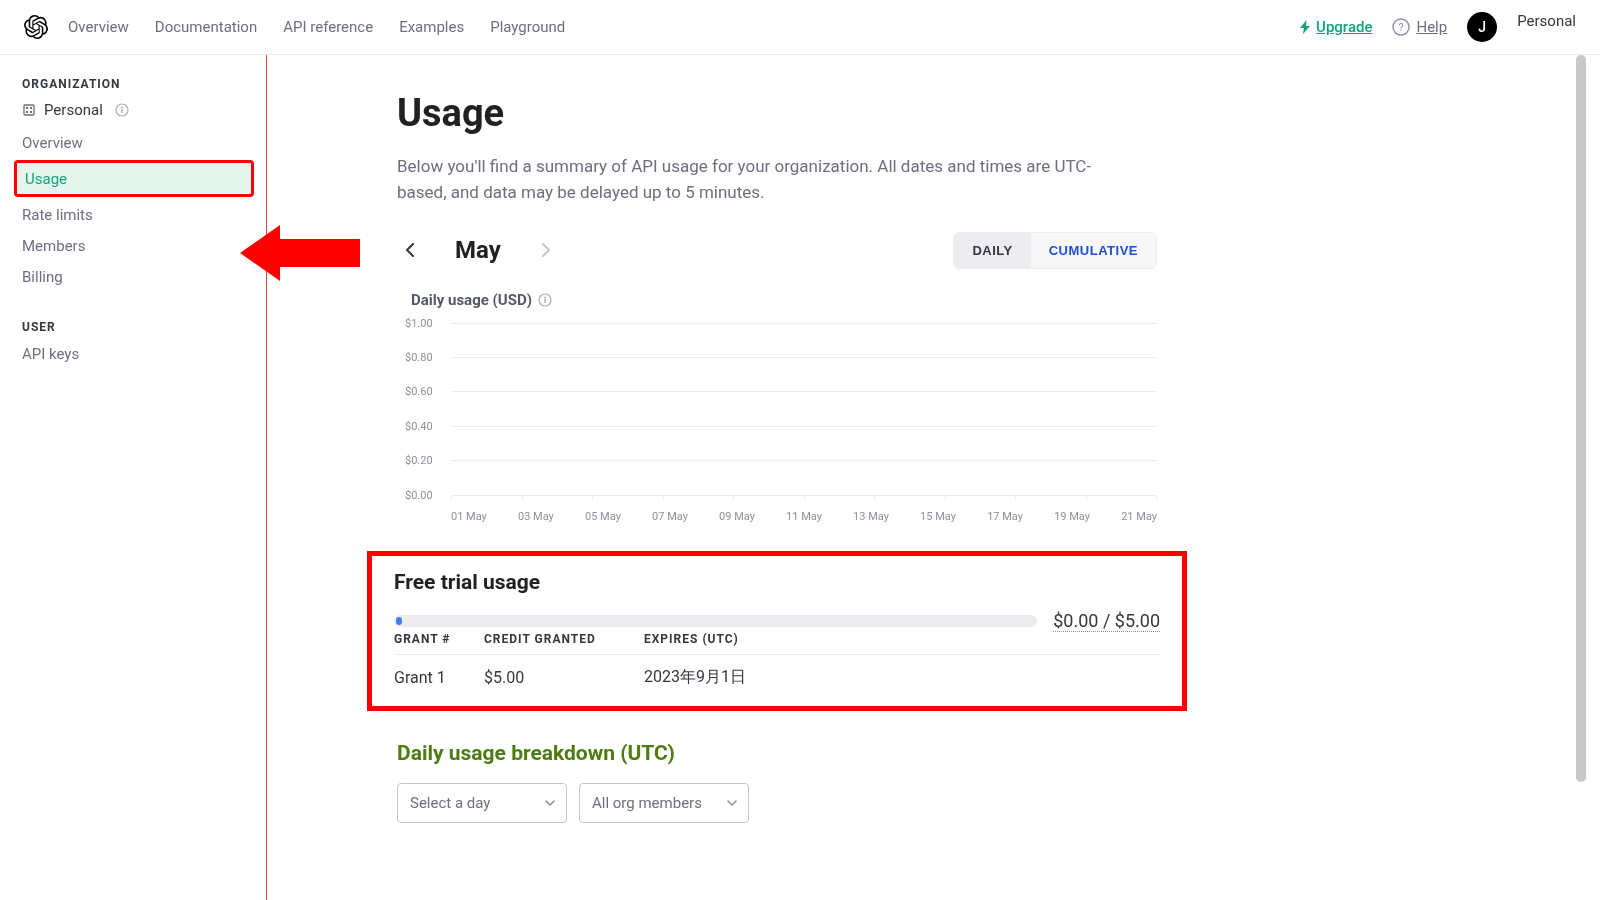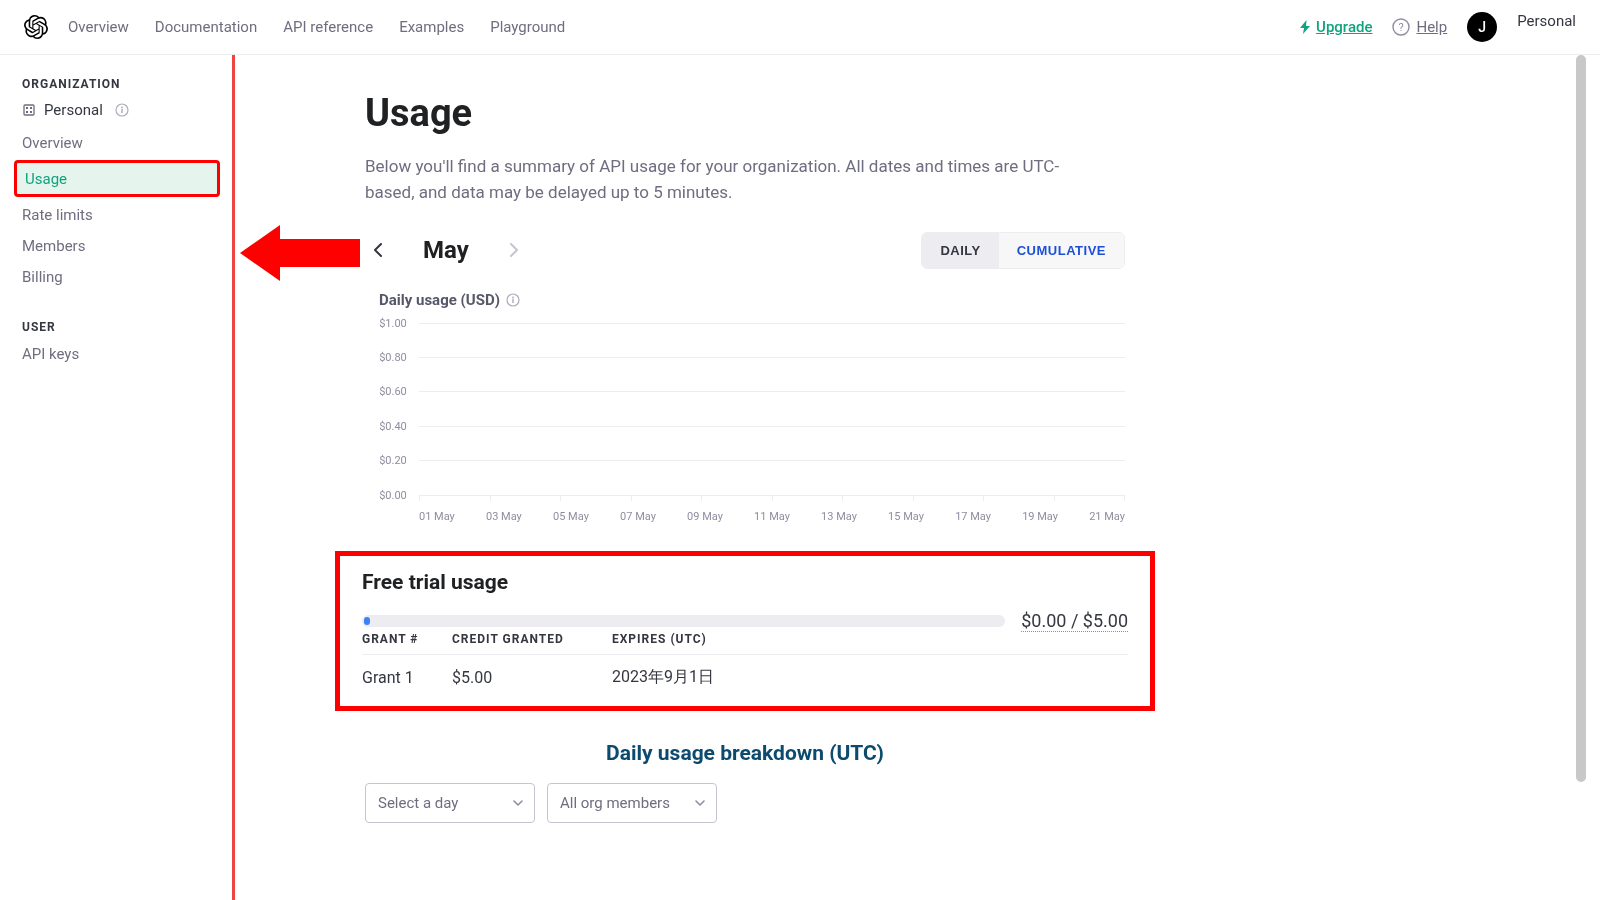--- a/index.html
+++ b/index.html
@@ -22,21 +22,21 @@
   .logo { width: 24px; height: 24px; margin-right: 20px; }
   .nav-links { display: flex; gap: 26px; align-items: center; }
   .nav-links a { color: #6e6e80; text-decoration: none; font-size: 15px; }
   .nav-right { margin-left: auto; display: flex; gap: 20px; }
   .upgrade { color: #10a37f; font-size: 15px; font-weight: 500; display: flex; align-items: center; gap: 4px; }
   .help { color: #6e6e80; font-size: 15px; display: flex; align-items: center; gap: 6px; }
   .avatar { width: 30px; height: 30px; border-radius: 50%; background: #000; color: #fff; display: flex; align-items: center; justify-content: center; font-size: 14px; font-weight: 500; }
   .personal-label { color: #353740; font-size: 15px; }
   
   .layout { display: flex; height: calc(100% - 55px); }
-  .sidebar { width: 235px; border-right: 3px solid #ef4444; padding: 22px 0 0 22px; position: relative; }
+  .sidebar { width: 267px; border-right: 1px solid #ef4444; padding: 22px 0 0 22px; position: relative; }
   .side-heading { font-size: 12px; letter-spacing: 1px; color: #353740; font-weight: 700; margin-bottom: 10px; }
   .side-org { display: flex; align-items: center; gap: 8px; margin-bottom: 14px; color: #353740; font-size: 15px; }
   .side-list { list-style: none; }
   .side-list li { margin-bottom: 12px; }
   .side-list a { color: #6e6e80; font-size: 15px; text-decoration: none; }
   .side-list .active a { color: #10a37f; }
   .side-list .active {
     background: #e6f4ee;
     border: 3px solid #ff0000;
     border-radius: 4px;
@@ -88,21 +88,21 @@
     padding: 10px 18px;
     font-size: 13px; font-weight: 700; letter-spacing: 0.5px;
     border: none; background: #f7f7f8; color: #1d4ed8; cursor: pointer;
   }
   .view-toggle button.active { background: #ececf1; color: #353740; }
   .chart-title { font-size: 15px; font-weight: 700; color: #565869; margin: 0 0 14px 14px; display: flex; align-items: center; gap: 6px; }
   
   .chart { position: relative; height: 200px; margin-left: 14px; }
   .chart-grid { position: absolute; left: 40px; right: 0; top: 0; bottom: 28px; }
   .gridline { position: absolute; left: 0; right: 0; border-top: 1px solid #ececf1; }
-  .ylabel { position: absolute; left: -46px; width: 40px; text-align: center; font-size: 11px; color: #8e8ea0; transform: translateY(-50%); }
+  .ylabel { position: absolute; left: -46px; width: 40px; text-align: left; font-size: 11px; color: #8e8ea0; transform: translateY(-50%); }
   .xlabels { position: absolute; left: 40px; right: 0; bottom: 0; display: flex; justify-content: space-between; font-size: 11px; color: #8e8ea0; }
   .xticks { position: absolute; left: 40px; right: 0; bottom: 22px; height: 6px; display: flex; justify-content: space-between; }
   .xtick { width: 1px; height: 6px; background: #ececf1; }
   
   .free-trial-box {
     border: 5px solid #ff0000;
     padding: 14px 22px 18px 22px;
     margin-top: 28px;
     margin-left: -30px;
     margin-right: -30px;
@@ -112,21 +112,21 @@
   .progress-bar { flex: 1; height: 12px; background: #ececf1; border-radius: 6px; position: relative; }
   .progress-fill { position: absolute; left: 2px; top: 2px; bottom: 2px; width: 6px; background: #3b82f6; border-radius: 4px; }
   .progress-text { font-size: 18px; color: #353740; border-bottom: 1px dotted #8e8ea0; }
   .grant-table { width: 100%; border-collapse: collapse; }
   .grant-table th { text-align: left; font-size: 12px; font-weight: 700; letter-spacing: 1px; color: #353740; padding-bottom: 8px; border-bottom: 1px solid #ececf1; }
   .grant-table td { padding-top: 12px; font-size: 16px; color: #353740; }
   .grant-table th:nth-child(1), .grant-table td:nth-child(1){ width: 90px;}
   .grant-table th:nth-child(2), .grant-table td:nth-child(2){ width: 160px;}
   
   .breakdown { margin-top: 30px; }
-  .breakdown h2 { font-size: 21px; font-weight: 700; color: #0c4a6e; margin-bottom: 18px; text-align: center; }
+  .breakdown h2 { font-size: 21px; font-weight: 700; color: #4d7c0f; margin-bottom: 18px; }
   .selects { display: flex; gap: 12px; }
   .select {
     border: 1px solid #c5c5d2;
     border-radius: 4px;
     padding: 10px 36px 10px 12px;
     font-size: 15px;
     color: #6e6e80;
     background: #fff;
     position: relative;
     cursor: pointer;

